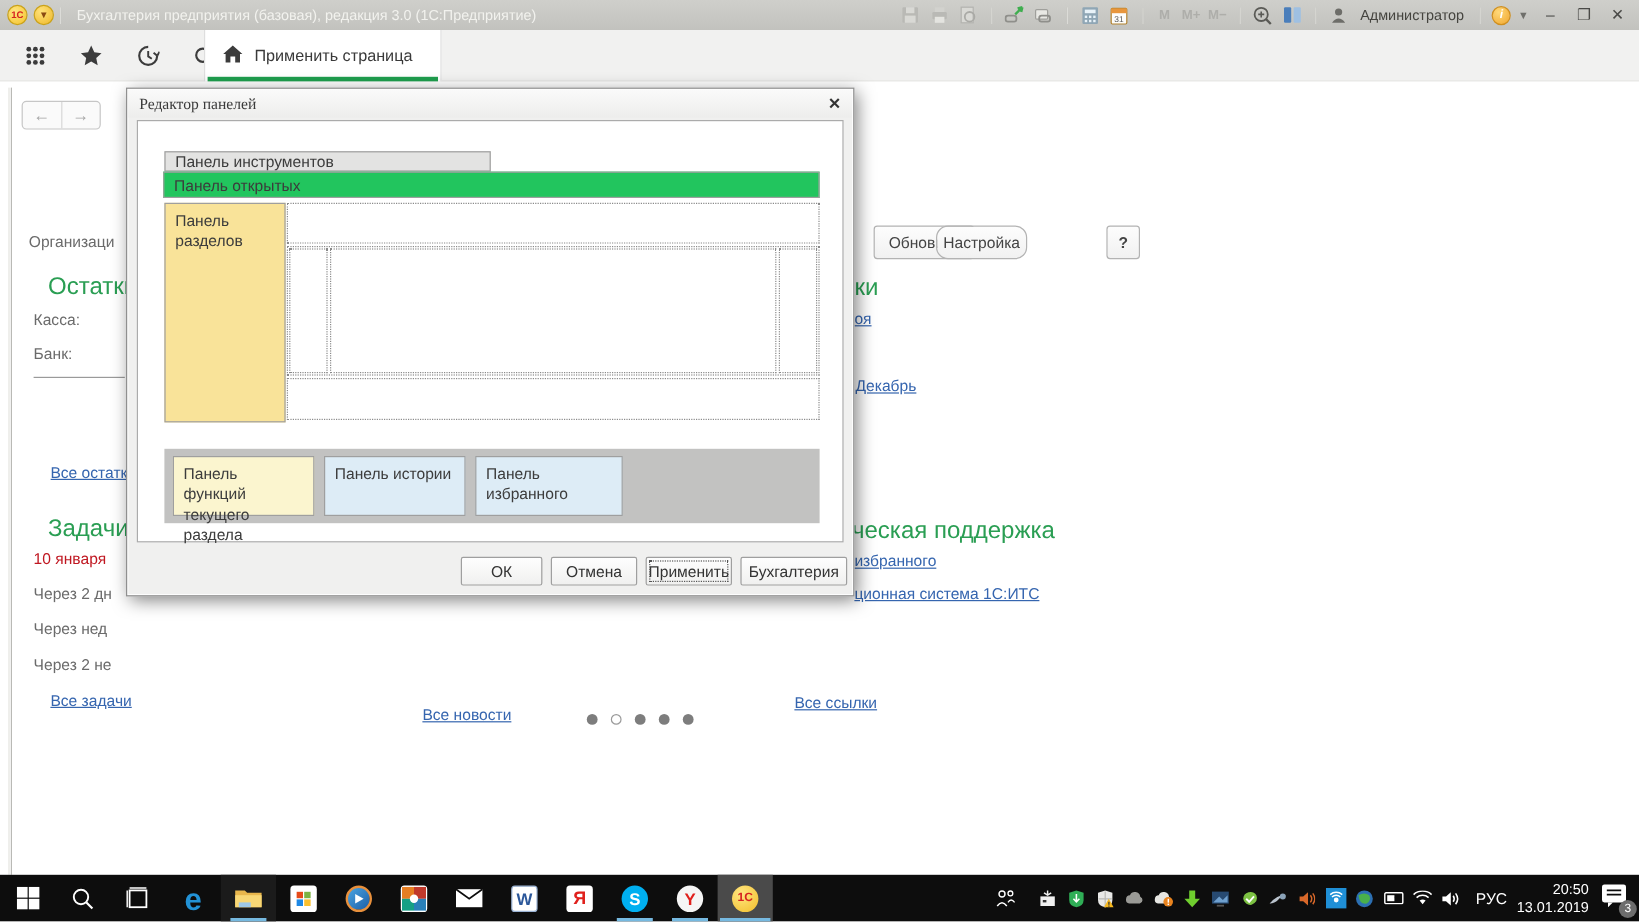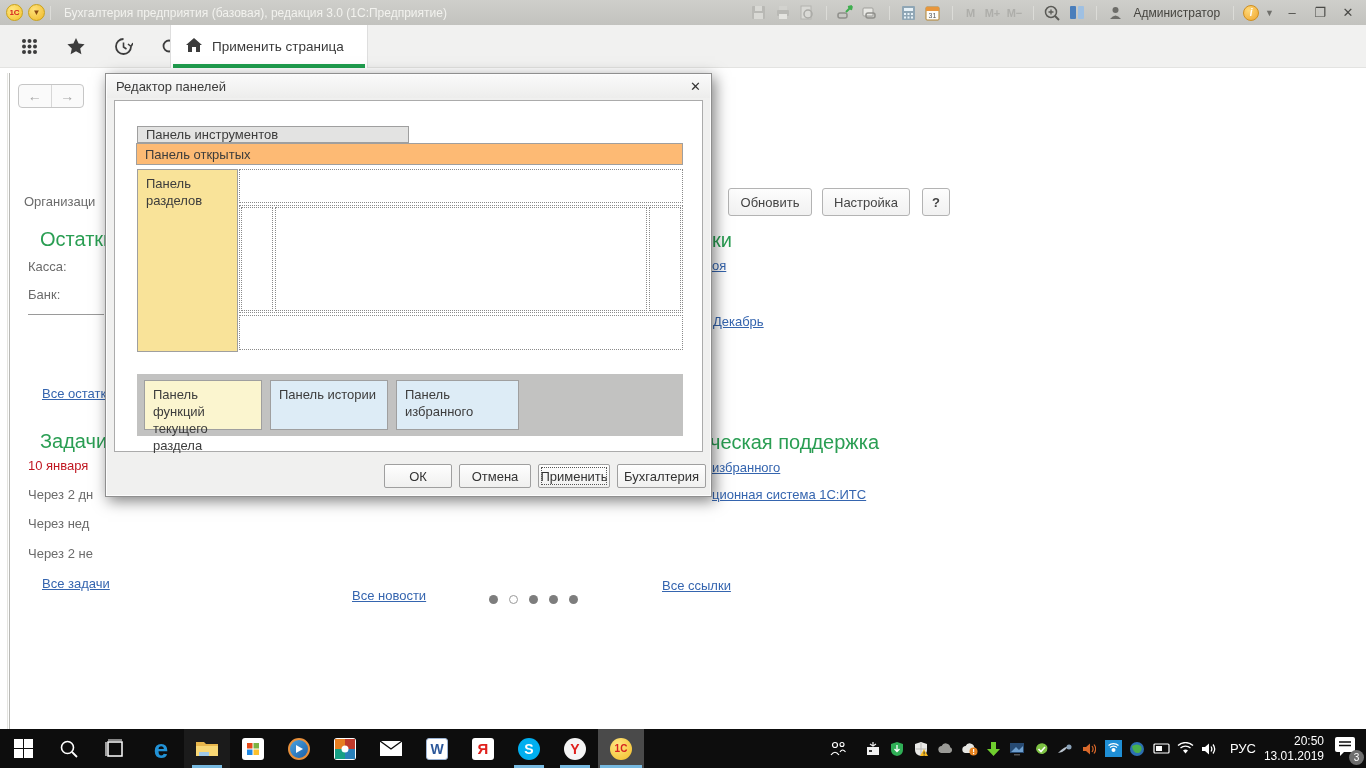--- a/index.html
+++ b/index.html
@@ -51,27 +51,27 @@
   .divline { height:1px; background:#9a9a9a; }
   .dots { display:flex; gap:11px; }
   .dot { width:9px; height:9px; border-radius:50%; background:#7d7d7d; }
   .dot.hollow { background:#fff; border:1px solid #9a9a9a; }
   .clip { overflow:hidden; white-space:nowrap; }
 
   
   .dialog { position:absolute; left:105px; top:73px; width:607px; height:424px; background:#f0f0ef;
     border:1px solid #8f8f8f; box-shadow:3px 4px 14px rgba(0,0,0,.5), inset 0 0 0 1px #fdfdfd; z-index:20; }
   .dlg-title { position:absolute; left:1px; top:1px; right:1px; height:23px; background:linear-gradient(#fafafa,#ededec);
-    display:flex; align-items:center; padding:0 9px; color:#3a3a3a; }
+    display:flex; align-items:center; padding:0 9px; color:#3a3a3a;font-family:Liberation Serif, serif; }
   .dlg-close { margin-left:auto; font-weight:bold; color:#333; font-size:13px; }
   .dlg-inner { position:absolute; left:8px; right:8px; top:26px; bottom:44px; background:#fff; border:1px solid #ababab; padding:25px 21px 0 22px; }
   .prow1 { display:flex; width:546px; height:39px;flex-direction:column; }
   .pcell { border:1px solid #9f9f9f; display:flex; align-items:center; padding-left:8px; }
   .p-gray { background:#e3e3e2; width:272px; }
-  .p-blue { background:#fdba74; flex:1; margin-left:-1px; }
+  .p-blue { background:#22c55e; flex:1; margin-left:-1px; }
   .prow2 { display:flex; width:546px; margin-top:4px; }
   .p-yellow { width:101px; height:183px; background:#f9e399; border:1px solid #9f9f9f; padding:5px 8px; line-height:17px; }
   .r2right { width:445px; padding-left:1px; }
   .dotted { border:1px dotted #8a8a8a; }
   .strip1 { height:34px; }
   .mid { height:108px; margin-top:2px; display:flex; padding:1px; }
   .mid .sq { width:32px; align-self:stretch; }
   .mid .ctr { flex:1; margin:0 2px; }
   .strip2 { height:35px; margin-top:2px; }
   .grayband { width:546px; height:62px; background:#c2c2c1; margin-top:22px; display:flex; padding:6px 0 0 7px; gap:8px; }
@@ -271,21 +271,21 @@
   <div class="abs h-green" style="left:40px; top:362px;">Задачи</div>
   <div class="abs red" style="left:28px; top:390px;">10 января</div>
   <div class="abs lbl clip" style="left:28px; top:419px; width:77px;">Через 2 дн</div>
   <div class="abs lbl clip" style="left:28px; top:448px; width:77px;">Через нед</div>
   <div class="abs lbl clip" style="left:28px; top:478px; width:77px;">Через 2 не</div>
   <div class="abs">
       <span class="link abs" style="left:42px; top:508px;">Все задачи</span>
     </div>
 
   <div class="abs pbtn" style="left:728px; top:120px; width:84px;">Обновить</div>
-  <div class="abs pbtn" style="left:822px; top:120px; width:88px;">Настройка</div>
+  <div class="abs pbtn" style="left:780px; top:120px; width:76px;border-radius:10px;">Настройка</div>
   <div class="abs pbtn" style="left:922px; top:120px; width:28px; font-weight:bold;">?</div>
 
   <div class="abs h-green" style="left:712px; top:161px;">ки</div>
   <span class="link abs" style="left:712px; top:190px;">оя</span>
   <span class="link abs" style="left:705px; top:246px;">- Декабрь</span>
 
   <div class="abs h-green" style="left:710px; top:363px;">ческая поддержка</div>
   <span class="link abs" style="left:712px; top:392px;">избранного</span>
   <span class="link abs" style="left:712px; top:419px;">ционная система 1С:ИТС</span>
 

